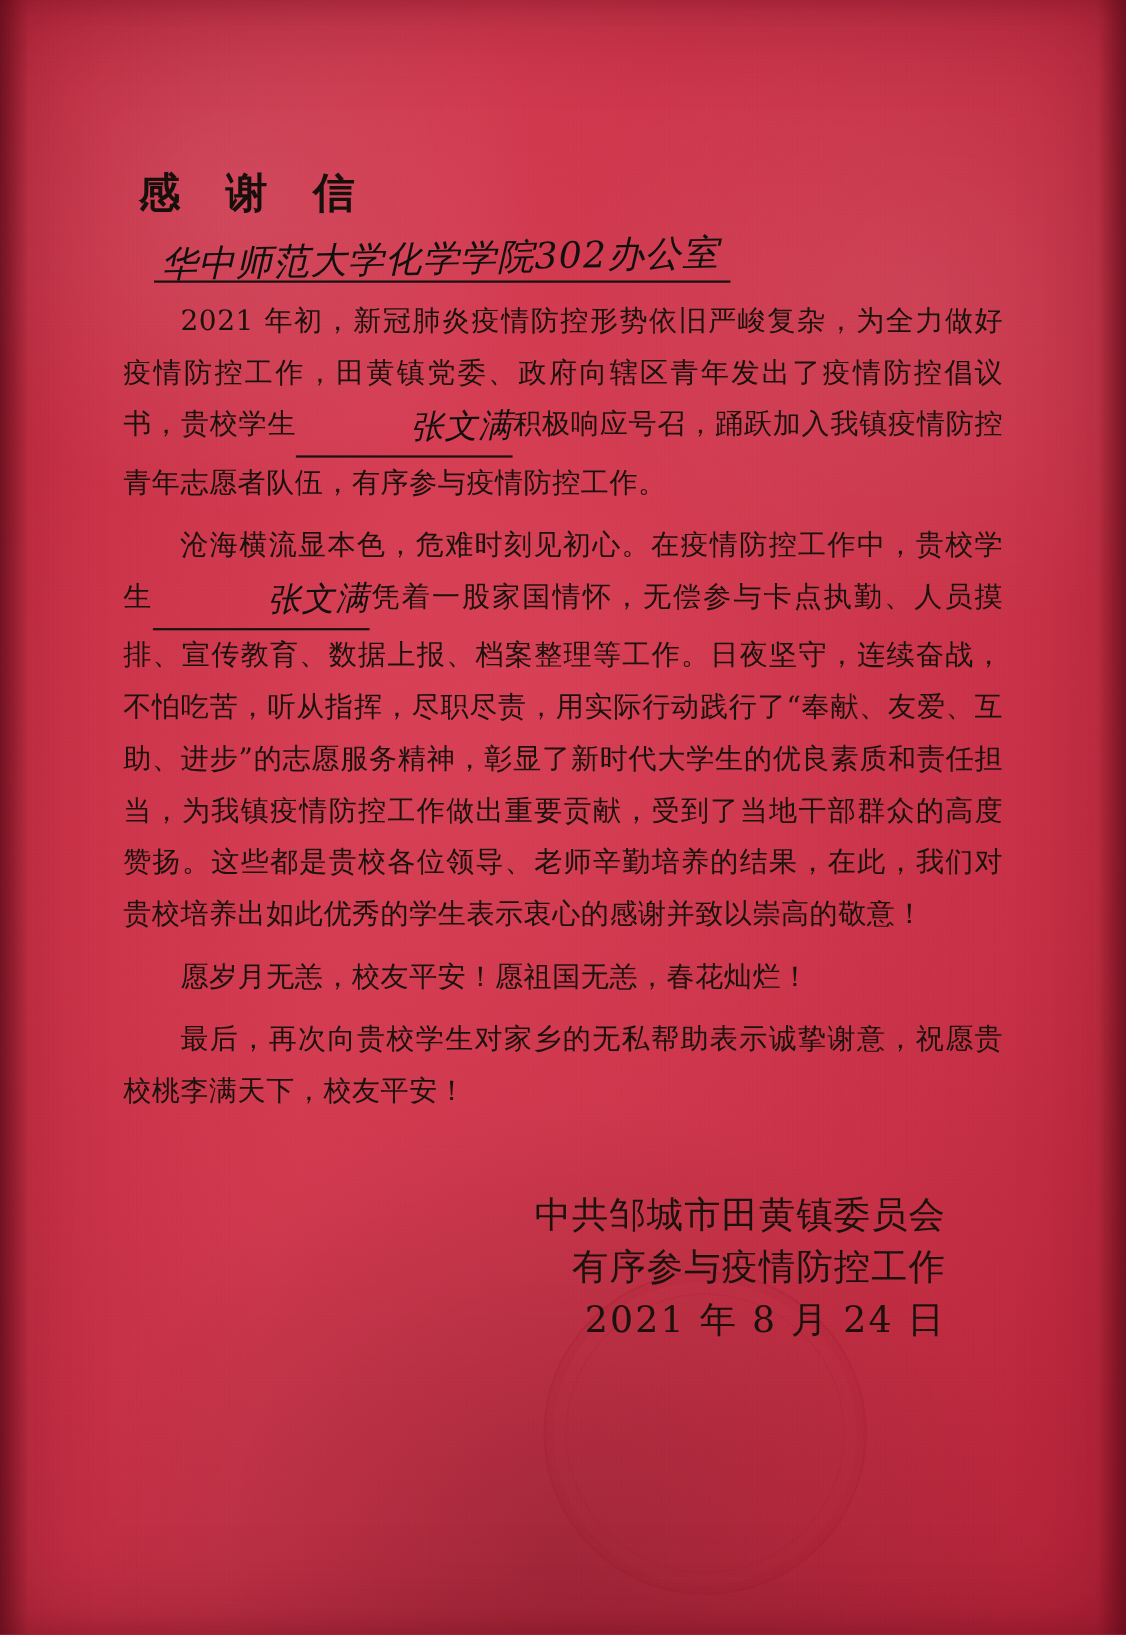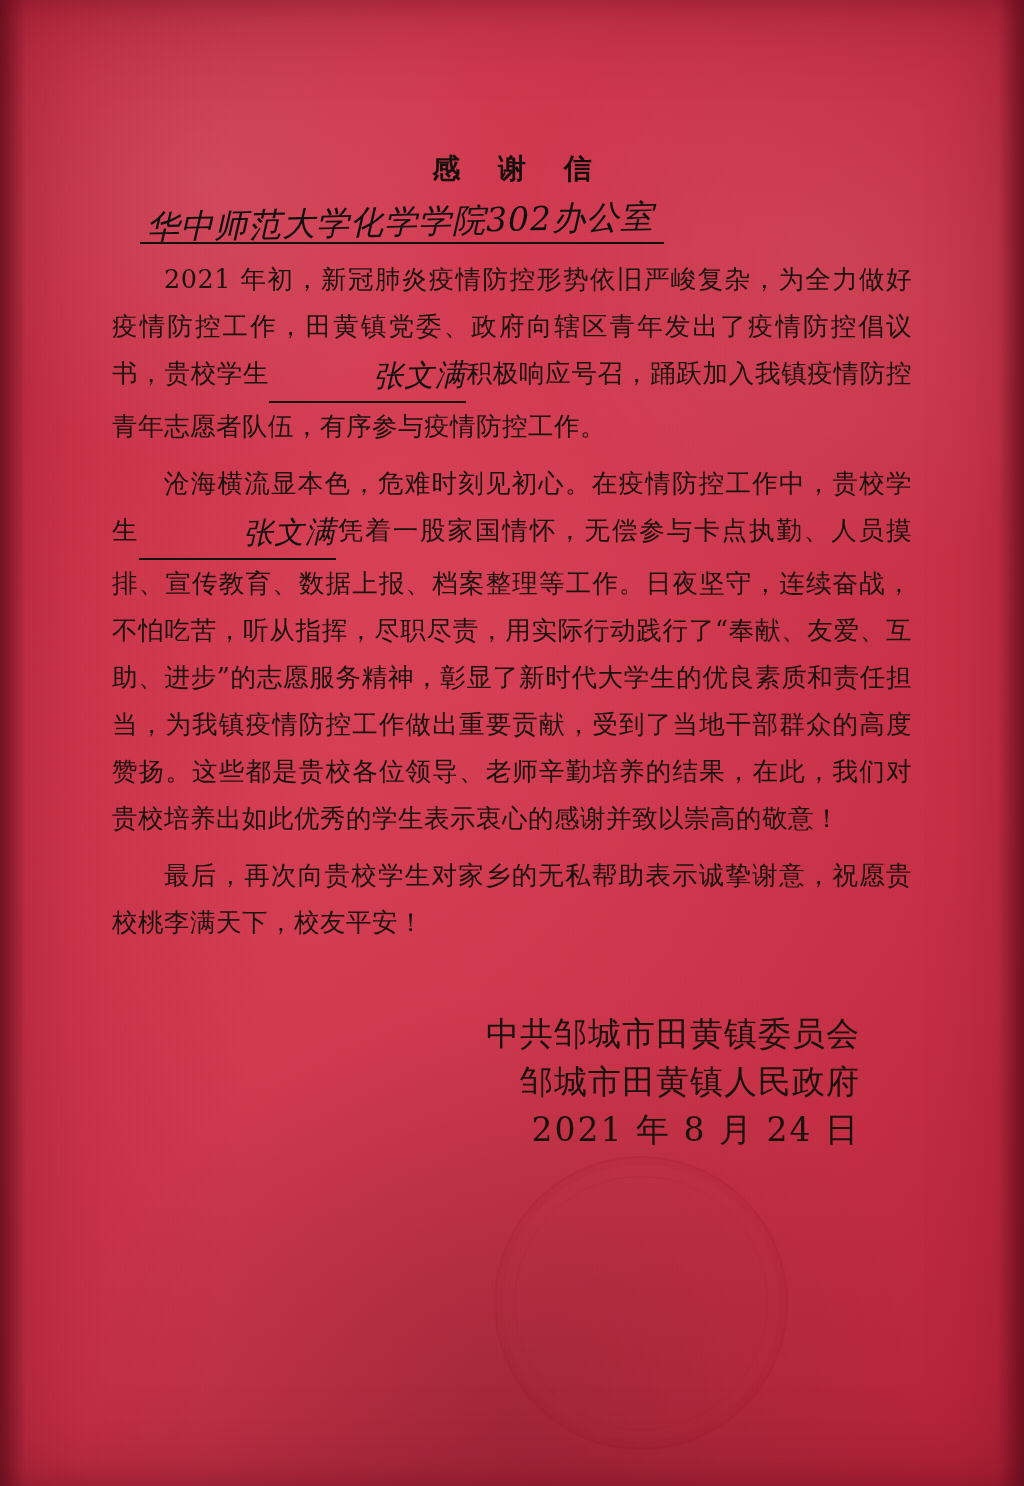--- a/index.html
+++ b/index.html
@@ -86,22 +86,21 @@
   
   .content {
     position: absolute;
     left: 112px;
     top: 150px;
     width: 800px;
     color: #1d1410;
   }
 
   .doc-title {
-    text-align: center;
-    font-size: 28px;
+    font-size: 38px;
     font-weight: bold;
     letter-spacing: 14px;
     color: #160f0c;
     margin: 0 0 6px 0;
     text-indent: 14px;
     font-family: "DejaVu Sans", "Liberation Sans", sans-serif;
   }
 
   
   .hand {
@@ -176,23 +175,24 @@
     <h1 class="doc-title">感 谢 信</h1>
 
     <div class="recipient-line">
       <span class="hand">华中师范大学化学学院302办公室</span>
     </div>
 
     <p class="para"><span>2021 年初，新冠肺炎疫情防控形势依旧严峻复杂，为全力做好疫情防控工作，田黄镇党委、政府向辖区青年发出了疫情防控倡议书，贵校学生</span><span class="name-blank"><span class="hand">张文满</span></span><span>积极响应号召，踊跃加入我镇疫情防控青年志愿者队伍，有序参与疫情防控工作。</span></p>
 
     <p class="para"><span>沧海横流显本色，危难时刻见初心。在疫情防控工作中，贵校学生</span><span class="name-blank"><span class="hand">张文满</span></span><span>凭着一股家国情怀，无偿参与卡点执勤、人员摸排、宣传教育、数据上报、档案整理等工作。日夜坚守，连续奋战，不怕吃苦，听从指挥，尽职尽责，用实际行动践行了“奉献、友爱、互助、进步”的志愿服务精神，彰显了新时代大学生的优良素质和责任担当，为我镇疫情防控工作做出重要贡献，受到了当地干部群众的高度赞扬。这些都是贵校各位领导、老师辛勤培养的结果，在此，我们对贵校培养出如此优秀的学生表示衷心的感谢并致以崇高的敬意！</span></p>
 
+    <p class="para">愿岁月无恙，校友平安！愿祖国无恙，春花灿烂！</p>
 
     <p class="para">最后，再次向贵校学生对家乡的无私帮助表示诚挚谢意，祝愿贵校桃李满天下，校友平安！</p>
 
     <div class="signature">
       <div>中共邹城市田黄镇委员会</div>
-      <div>邹城市田黄镇人民政府</div>
+      <div>有序参与疫情防控工作</div>
       <div class="sig-date">2021 年 8 月 24 日</div>
     </div>
 
   </div>
 </div>
 
 </body></html>

